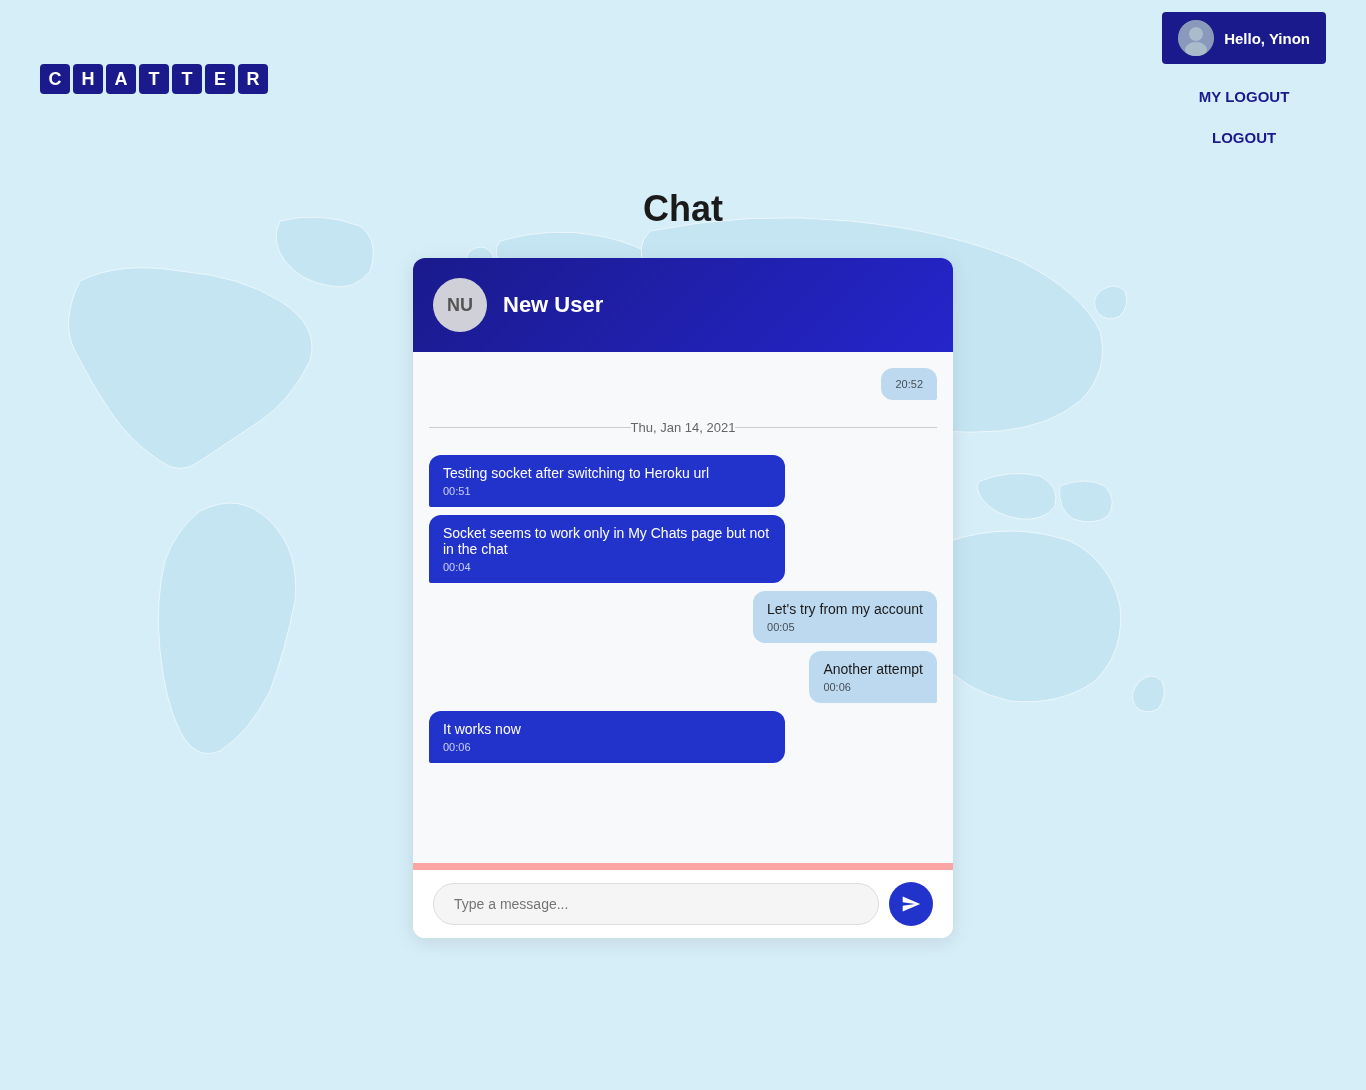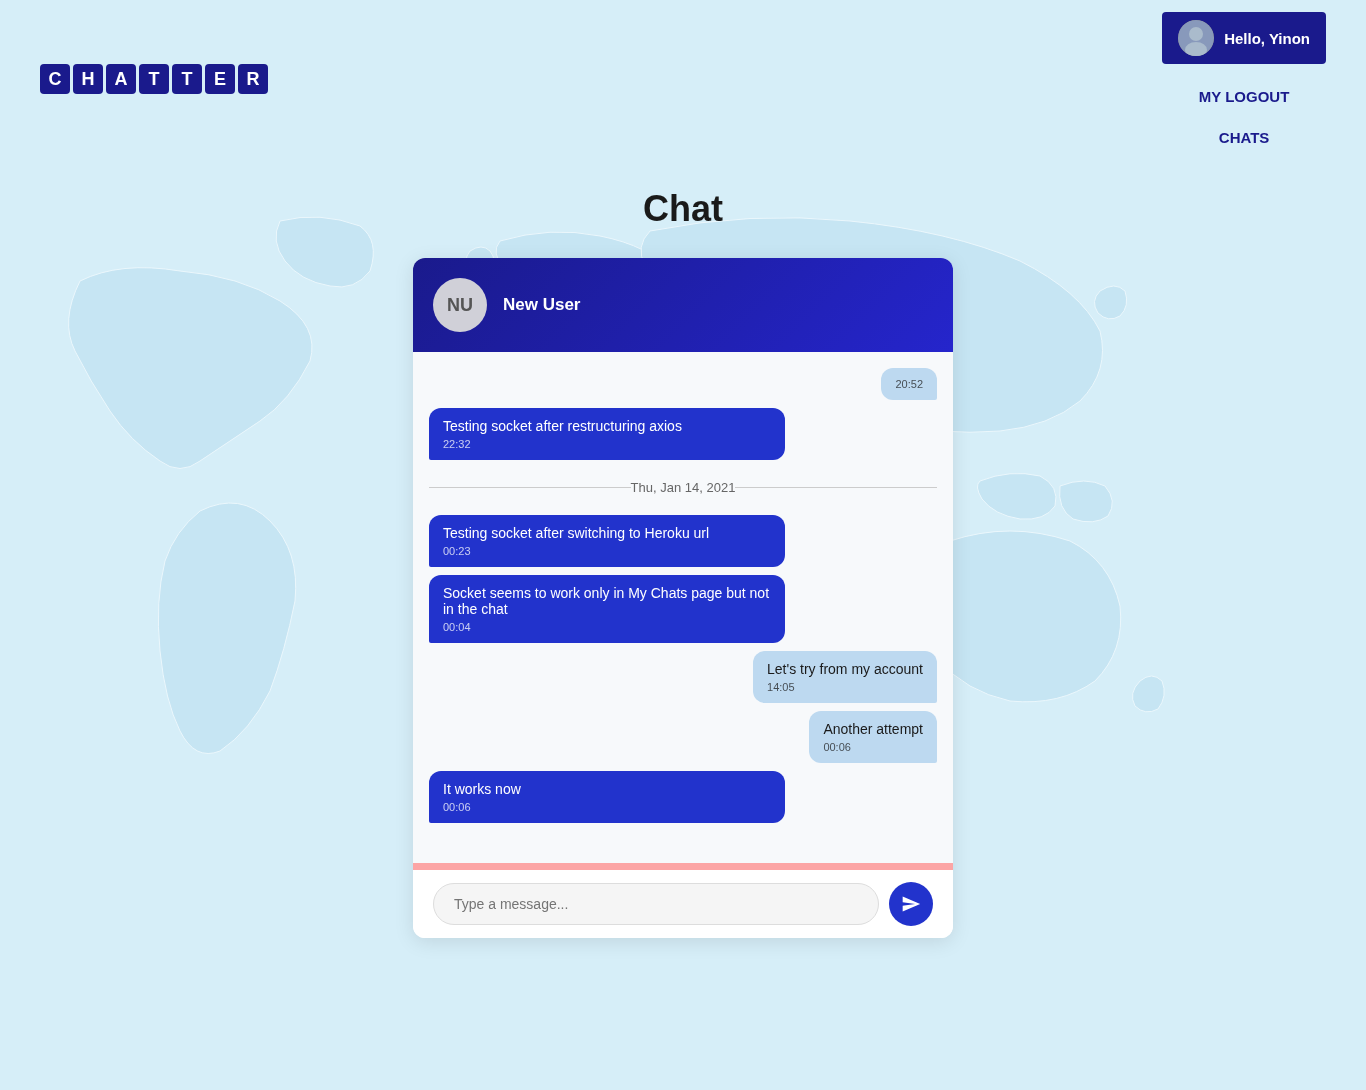--- a/index.html
+++ b/index.html
@@ -143,21 +143,21 @@
       display: flex;
       align-items: center;
       justify-content: center;
       font-size: 18px;
       font-weight: bold;
       color: #555;
     }
 
     .chat-username {
       color: white;
-      font-size: 17px;
+      font-size: 22px;
       font-weight: bold;
     }
 
     
     .messages-area {
       flex: 1;
       overflow-y: auto;
       padding: 16px;
       display: flex;
       flex-direction: column;
@@ -303,21 +303,21 @@
 
         <svg width="36" height="36" viewBox="0 0 36 36">
           <circle cx="18" cy="18" r="18" fill="#8899bb"></circle>
           <circle cx="18" cy="14" r="7" fill="#aabbcc"></circle>
           <ellipse cx="18" cy="30" rx="11" ry="8" fill="#aabbcc"></ellipse>
         </svg>
       </div>
       <span>Hello, Yinon</span>
     </div>
     <a class="nav-link">MY LOGOUT</a>
-    <a class="nav-link">CHATS</a>
+    <a class="nav-link">LOGOUT</a>
   </div>
 </nav>
 
 <div class="page-title-wrapper">
   <h1 class="page-title">Chat</h1>
 </div>
 
 <div class="chat-container">
 
   <div class="chat-header">
@@ -328,51 +328,45 @@
   </div>
 
   <div class="messages-area">
 
     <div class="received-row">
       <div class="msg-received">
         <div class="msg-time">20:52</div>
       </div>
     </div>
 
-    <div>
-      <div class="msg-sent">
-        <div class="msg-text">Testing socket after restructuring axios</div>
-        <div class="msg-time">22:32</div>
-      </div>
-    </div>
 
     <div class="date-divider">
       <div class="date-divider-line"></div>
       <span class="date-divider-text">Thu, Jan 14, 2021</span>
       <div class="date-divider-line"></div>
     </div>
 
     <div>
       <div class="msg-sent">
         <div class="msg-text">Testing socket after switching to Heroku url</div>
-        <div class="msg-time">00:23</div>
+        <div class="msg-time">00:51</div>
       </div>
     </div>
 
     <div>
       <div class="msg-sent">
         <div class="msg-text">Socket seems to work only in My Chats page but not in the chat</div>
         <div class="msg-time">00:04</div>
       </div>
     </div>
 
     <div class="received-row">
       <div class="msg-received">
         <div class="msg-text">Let's try from my account</div>
-        <div class="msg-time">14:05</div>
+        <div class="msg-time">00:05</div>
       </div>
     </div>
 
     <div class="received-row">
       <div class="msg-received">
         <div class="msg-text">Another attempt</div>
         <div class="msg-time">00:06</div>
       </div>
     </div>
 

